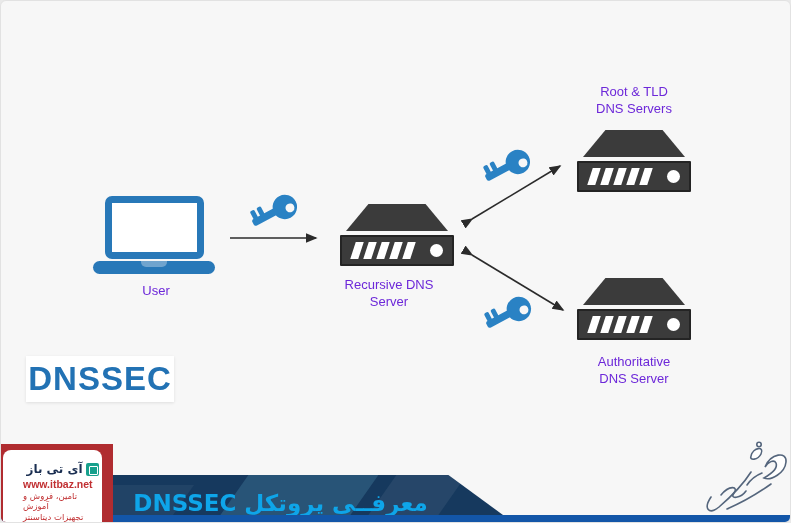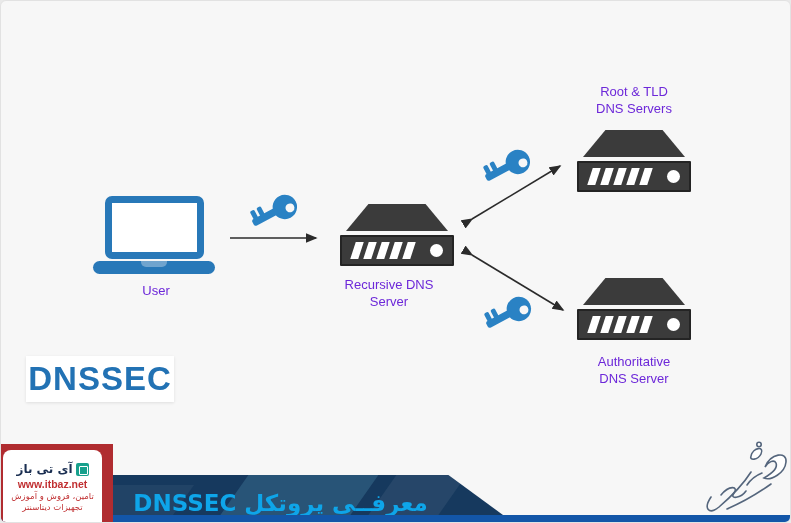--- a/index.html
+++ b/index.html
@@ -42,21 +42,21 @@
     background:rgba(72,128,160,.38);transform:skewX(-35deg);}
   .banner .deco2{position:absolute;left:268px;top:-8px;width:70px;height:60px;
     background:rgba(255,255,255,.07);transform:skewX(-35deg);}
   .banner .deco3{position:absolute;left:-30px;top:10px;width:90px;height:60px;
     background:rgba(255,255,255,.05);transform:skewX(-35deg);}
   .banner-title{position:absolute;left:0;top:0;width:335px;height:56px;display:flex;
     align-items:center;justify-content:center;color:#0ea5e9;font-weight:bold;font-size:23px;
     font-family:"DejaVu Sans","Liberation Sans",sans-serif;white-space:nowrap;}
   .red-block{left:0;top:443px;width:112px;height:80px;background:#b02c30;}
   .pub-card{left:2px;top:449px;width:99px;height:74px;background:#fff;border-radius:8px 8px 0 0;
-    direction:rtl;text-align:center;padding-top:12px;box-sizing:border-box;}
+    direction:rtl;text-align:left;padding-top:12px;box-sizing:border-box;padding-left:20px;}
   .brand-row{display:flex;direction:rtl;align-items:center;justify-content:center;gap:3px;}
   .brand-mark{width:13px;height:13px;background:#17a08c;border-radius:2px;position:relative;flex:0 0 auto;}
   .brand-mark::after{content:"";position:absolute;left:3px;top:3px;width:7px;height:7px;
     border:1.5px solid #fff;border-radius:1px;}
   .brand-name{color:#1b2f52;font-weight:bold;font-size:12px;font-family:"DejaVu Sans",sans-serif;}
   .site{color:#c13032;font-weight:bold;font-size:10.5px;margin-top:2px;font-family:"Liberation Sans",sans-serif;}
   .tagline{color:#c13032;font-size:8.5px;line-height:10px;margin-top:1px;font-family:"DejaVu Sans",sans-serif;}
 
   .sig{left:698px;top:440px;width:92px;height:78px;}
 </style>

